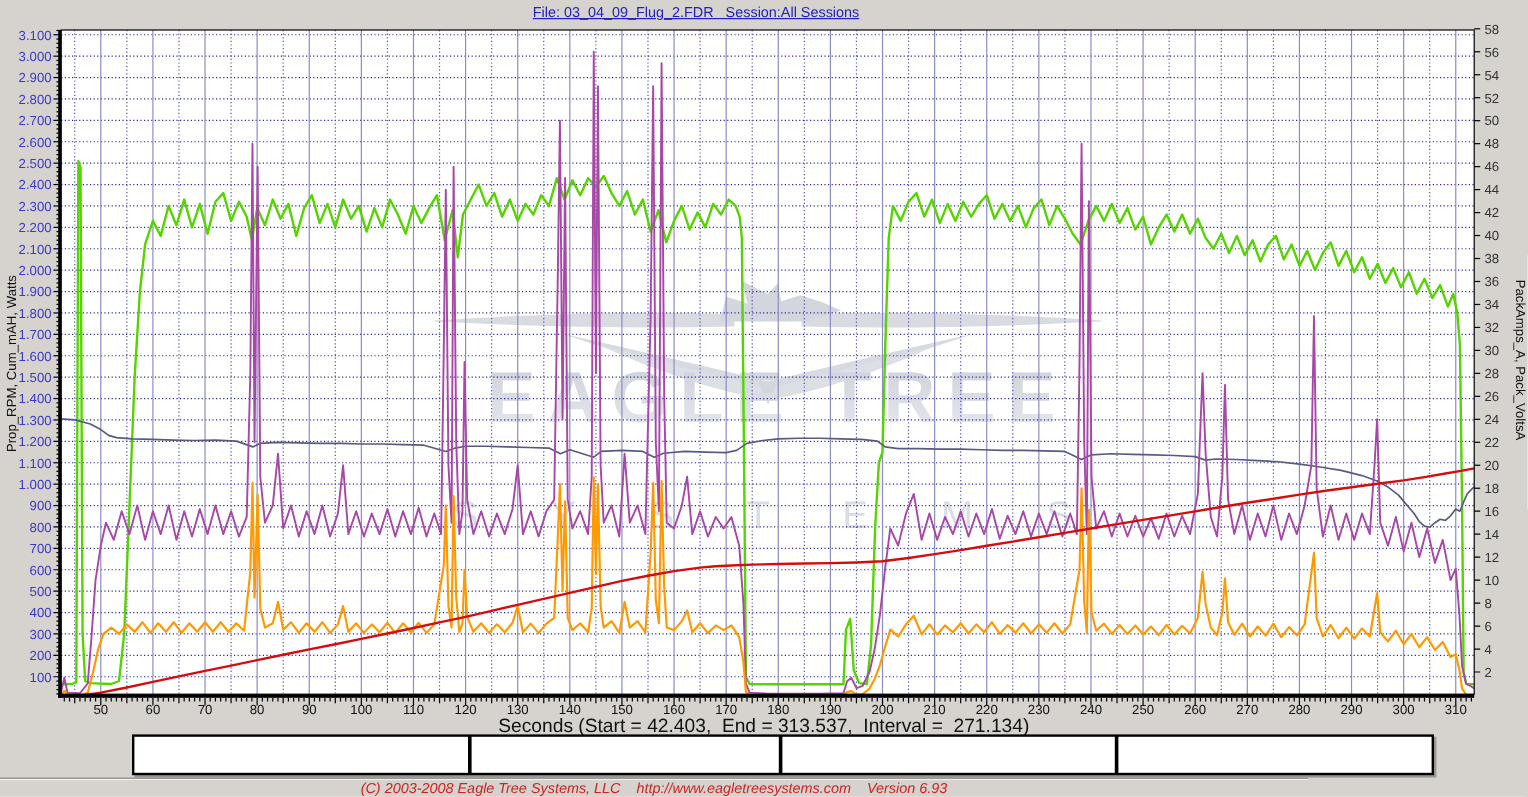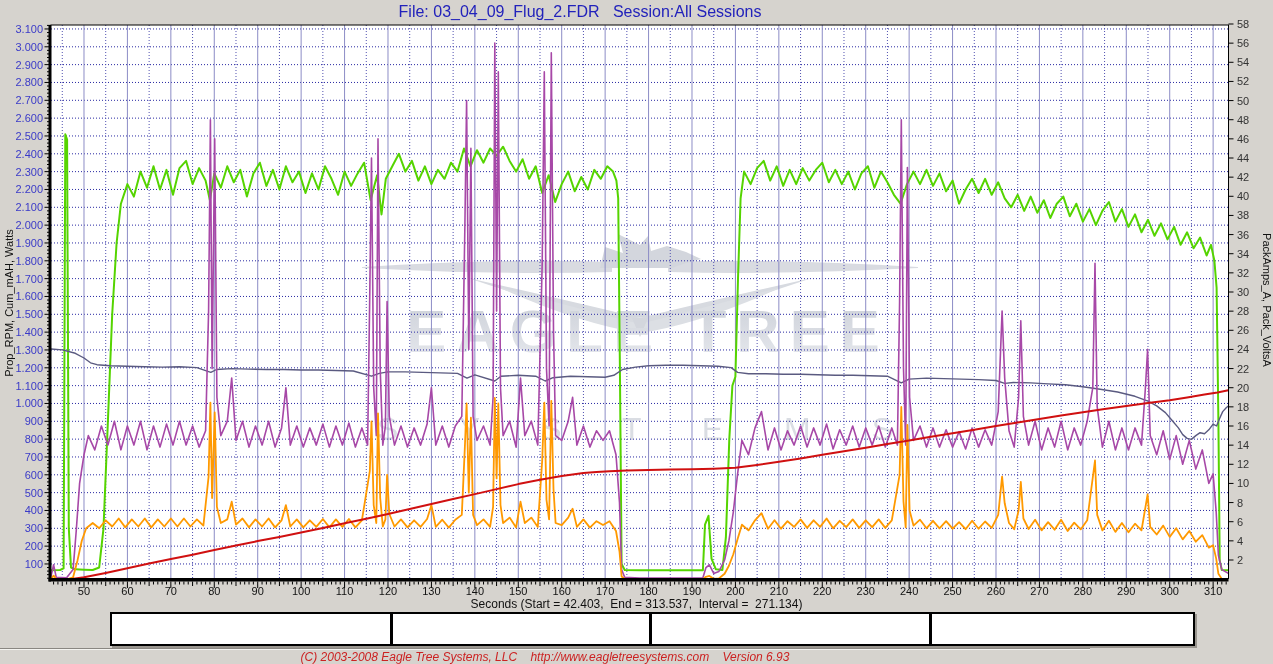--- a/index.html
+++ b/index.html
@@ -1,20 +1,20 @@
 <!DOCTYPE html>
 <html><head>
 <meta charset="utf-8">
 <style>
   html,body{margin:0;padding:0;}
   body{width:1273px;height:664px;background:#d6d3ce;font-family:"Liberation Sans",sans-serif;overflow:hidden;position:relative;}
   #app{position:absolute;inset:0;}
-  .title{position:absolute;top:3px;left:0;width:1160px;text-align:center;font-size:16px;color:#2222bb;white-space:pre;}
+  .title{position:absolute;top:3px;left:0;width:1160px;text-align:center;font-size:12px;color:#2222bb;white-space:pre;text-decoration:underline;}
   #chartsvg{position:absolute;left:0;top:0;}
-  .xtitle{position:absolute;top:597px;left:0;width:1273px;text-align:center;font-size:12px;color:#111;white-space:pre;}
+  .xtitle{position:absolute;top:597px;left:0;width:1273px;text-align:center;font-size:16px;color:#111;white-space:pre;}
   .stats{position:absolute;left:110px;top:612px;width:1085px;height:34px;background:#000;display:flex;gap:3px;padding:2px;box-sizing:border-box;box-shadow:2px 2px 0 #9a968f;}
   .cell{background:#fff;flex:1;overflow:hidden;text-align:center;font-size:12px;line-height:15px;white-space:pre;}
   .cell.w1{flex:0 0 278px;} .cell.w2{flex:0 0 256px;} .cell.w3{flex:0 0 277px;} .cell.w4{flex:1;}
   .footer{position:absolute;left:0;top:648px;width:1090px;height:16px;border-top:1px solid #8a8782;box-shadow:inset 0 1px 0 #f5f4f1;text-align:center;font-size:12px;font-style:italic;color:#cc2222;white-space:pre;padding-top:1px;box-sizing:border-box;}
 </style>
 </head>
 <body>
 
 <div id="app">
   <div class="title">File: 03_04_09_Flug_2.FDR   Session:All Sessions</div>

